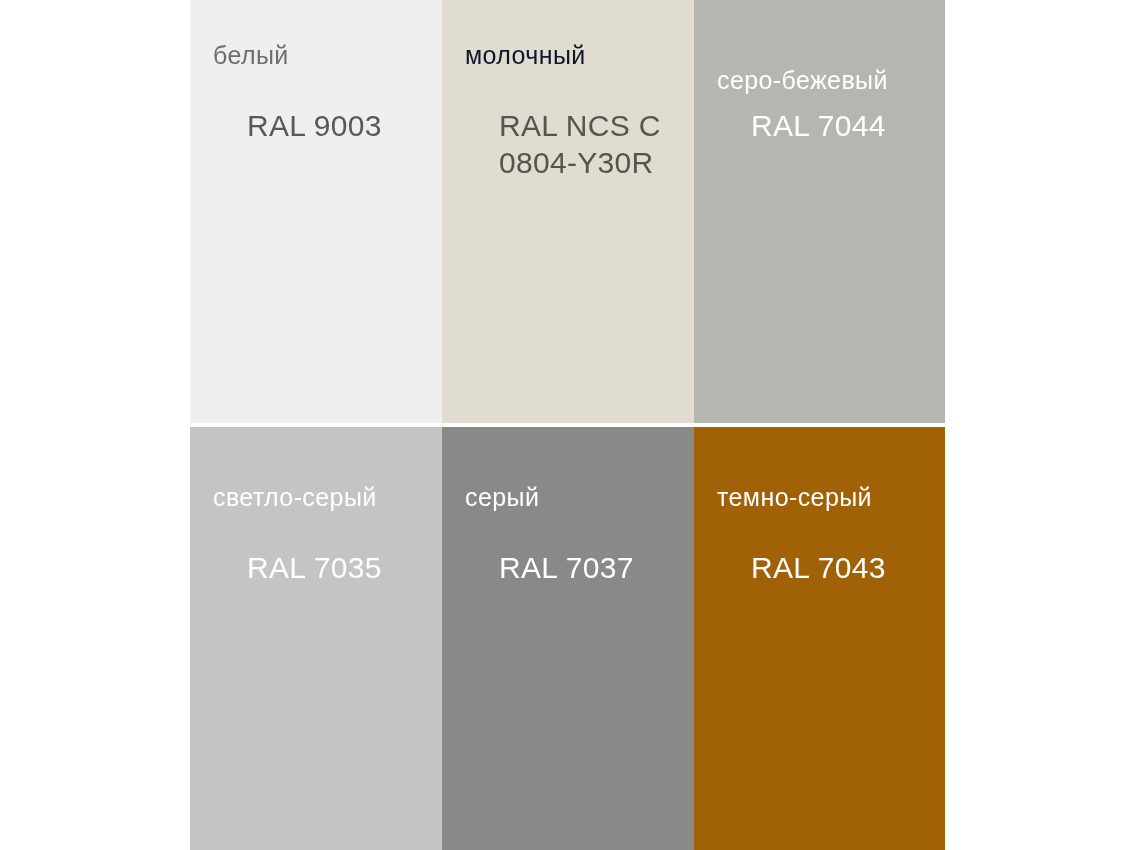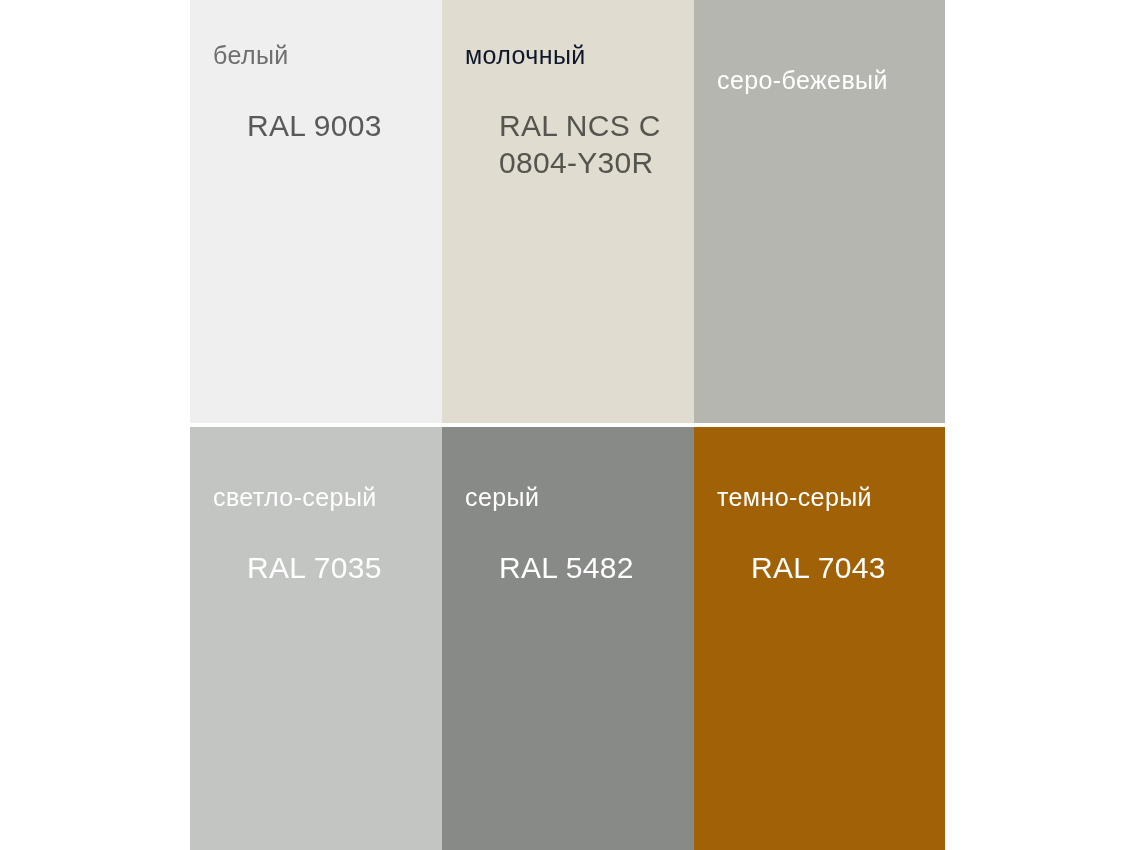--- a/index.html
+++ b/index.html
@@ -90,34 +90,35 @@
   <div class="swatch row-1">
     <div class="swatch-inner" style="background: rgb(224, 220, 208);">
       <div class="swatch-name" style="color: #0f172a;">молочный</div>
       <div class="swatch-code" style="color: rgb(85, 85, 79);">RAL NCS C 0804-Y30R</div>
     </div>
   </div>
 
   <div class="swatch row-1">
     <div class="swatch-inner" style="background: rgb(182, 182, 177);">
       <div class="swatch-name" style="color: rgb(255, 255, 255); margin-top: 25px;">серо-бежевый</div>
+      <div class="swatch-code" style="color: rgb(255, 255, 255);">RAL 7044</div>
     </div>
   </div>
 
   <div class="swatch row-2">
     <div class="swatch-inner" style="background: rgb(195, 197, 195); text-align: right;">
       <div class="swatch-name" style="color: rgb(255, 255, 255);">светло-серый</div>
       <div class="swatch-code" style="color: rgb(255, 255, 255);">RAL 7035</div>
     </div>
   </div>
 
   <div class="swatch row-2">
     <div class="swatch-inner" style="background: rgb(136, 138, 136);">
       <div class="swatch-name" style="color: rgb(255, 255, 255);">серый</div>
-      <div class="swatch-code" style="color: rgb(255, 255, 255);">RAL 5482</div>
+      <div class="swatch-code" style="color: rgb(255, 255, 255);">RAL 7037</div>
     </div>
   </div>
 
   <div class="swatch row-2">
     <div class="swatch-inner" style="background: #a16207;">
       <div class="swatch-name" style="color: rgb(255, 255, 255);">темно-серый</div>
       <div class="swatch-code" style="color: rgb(255, 255, 255);">RAL 7043</div>
     </div>
   </div>
 

